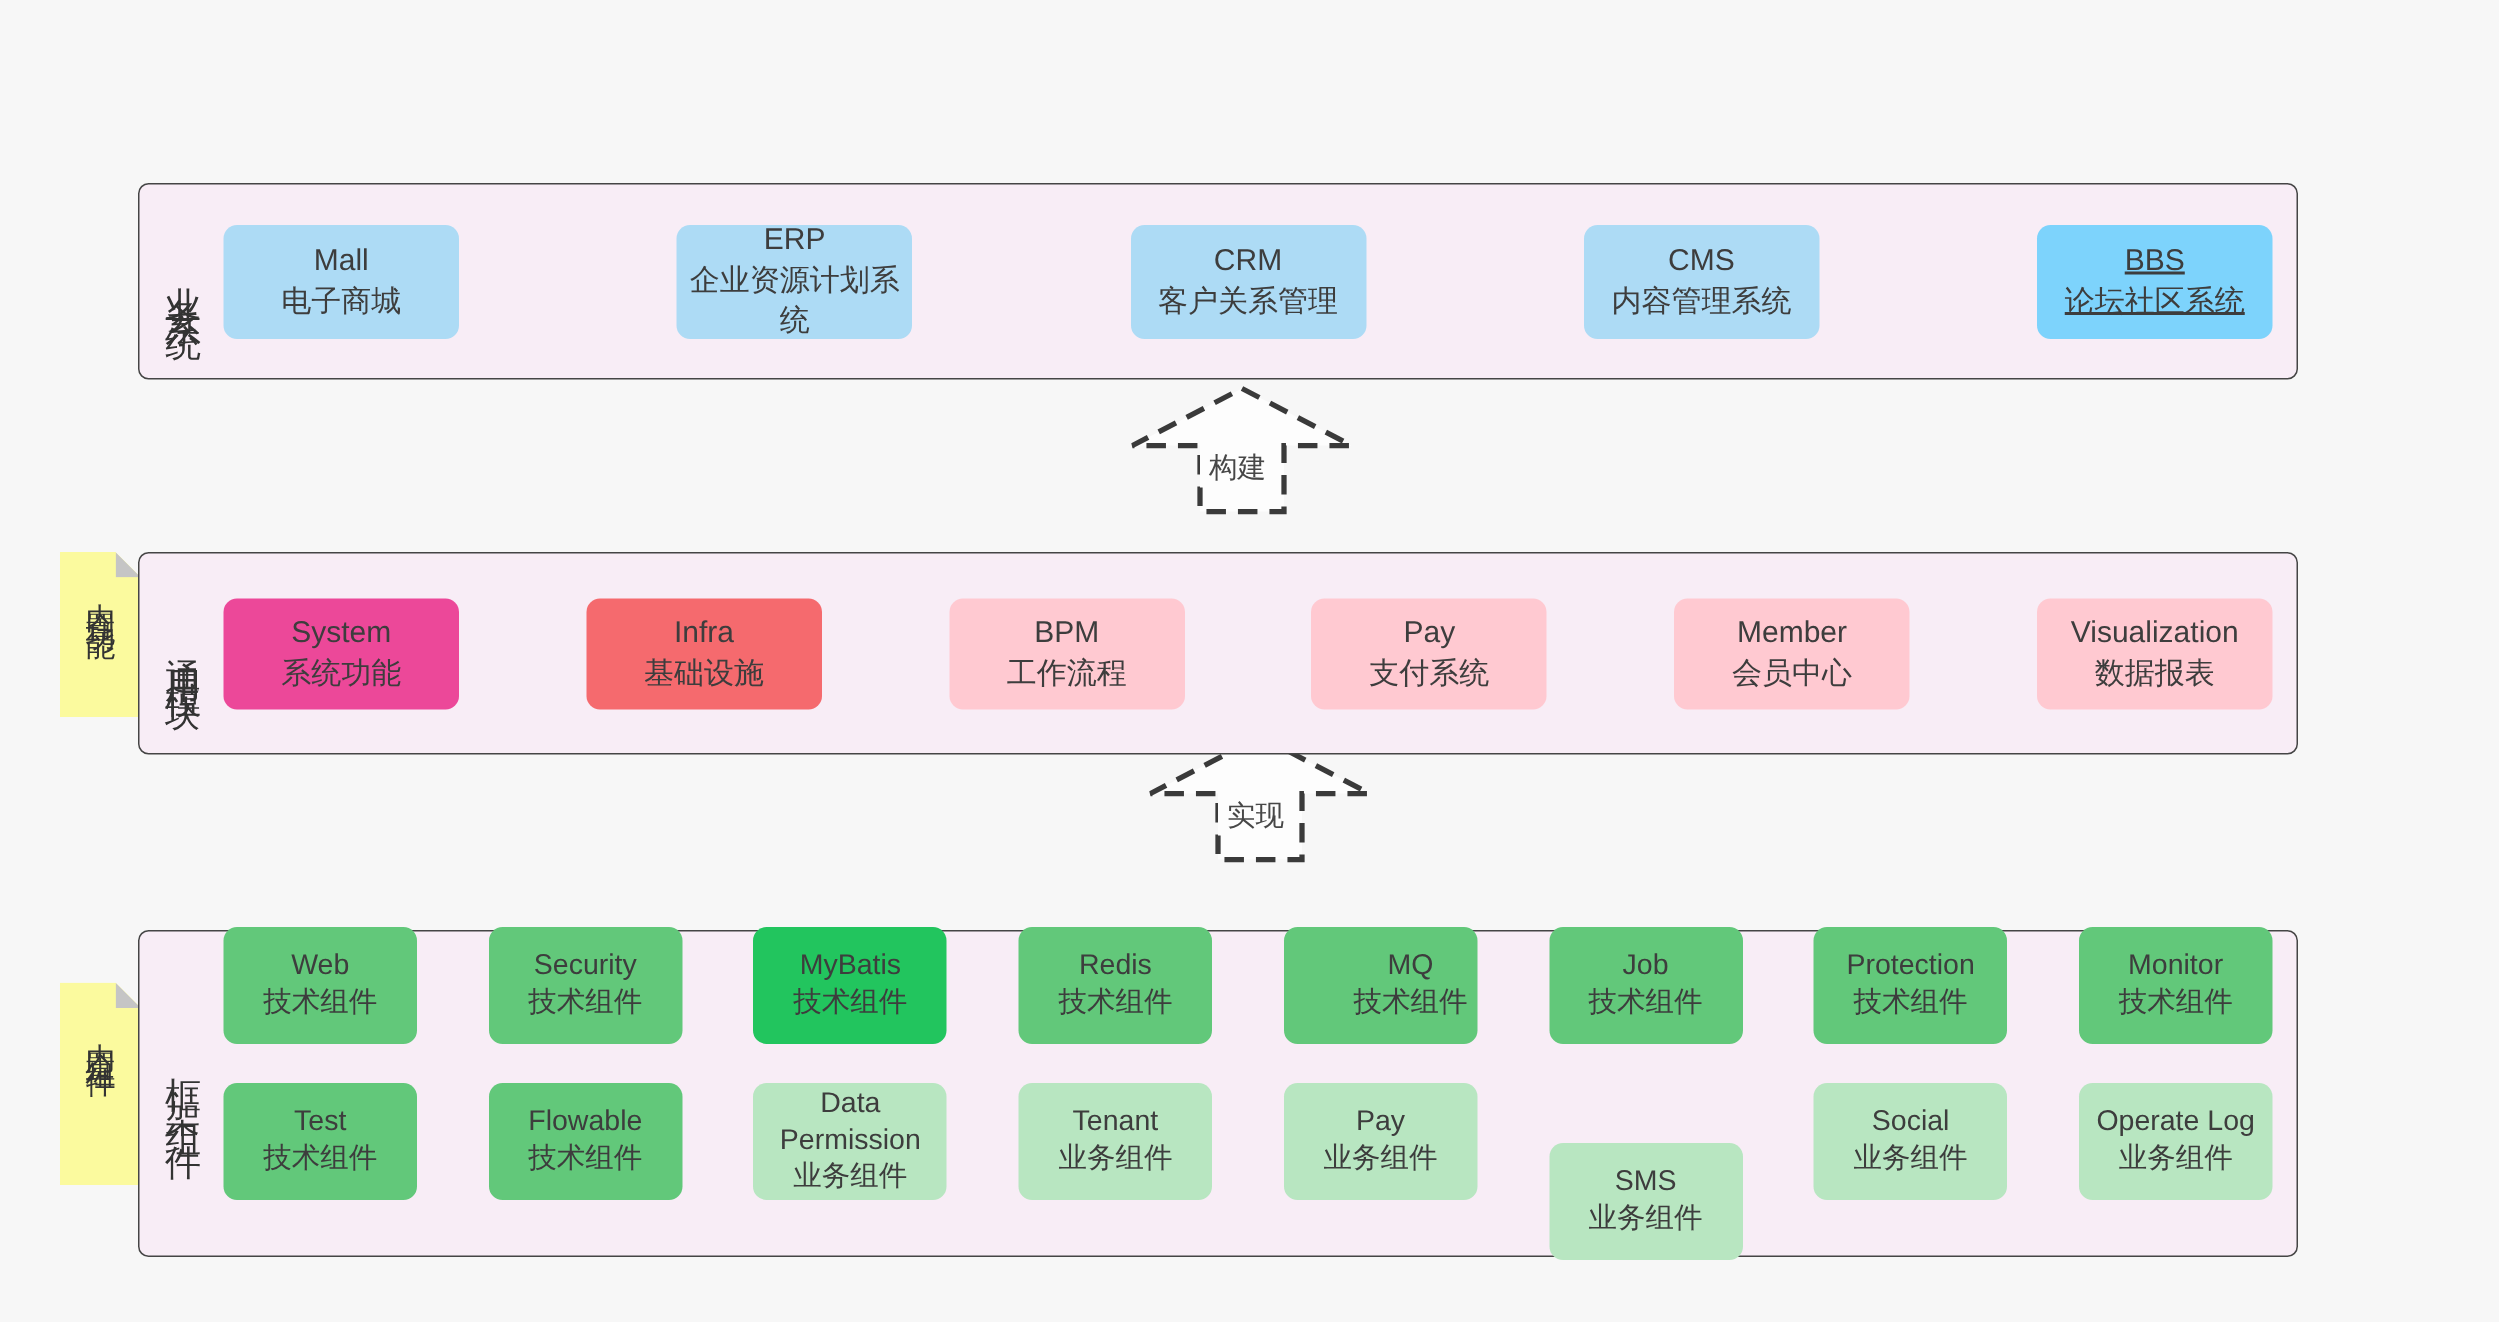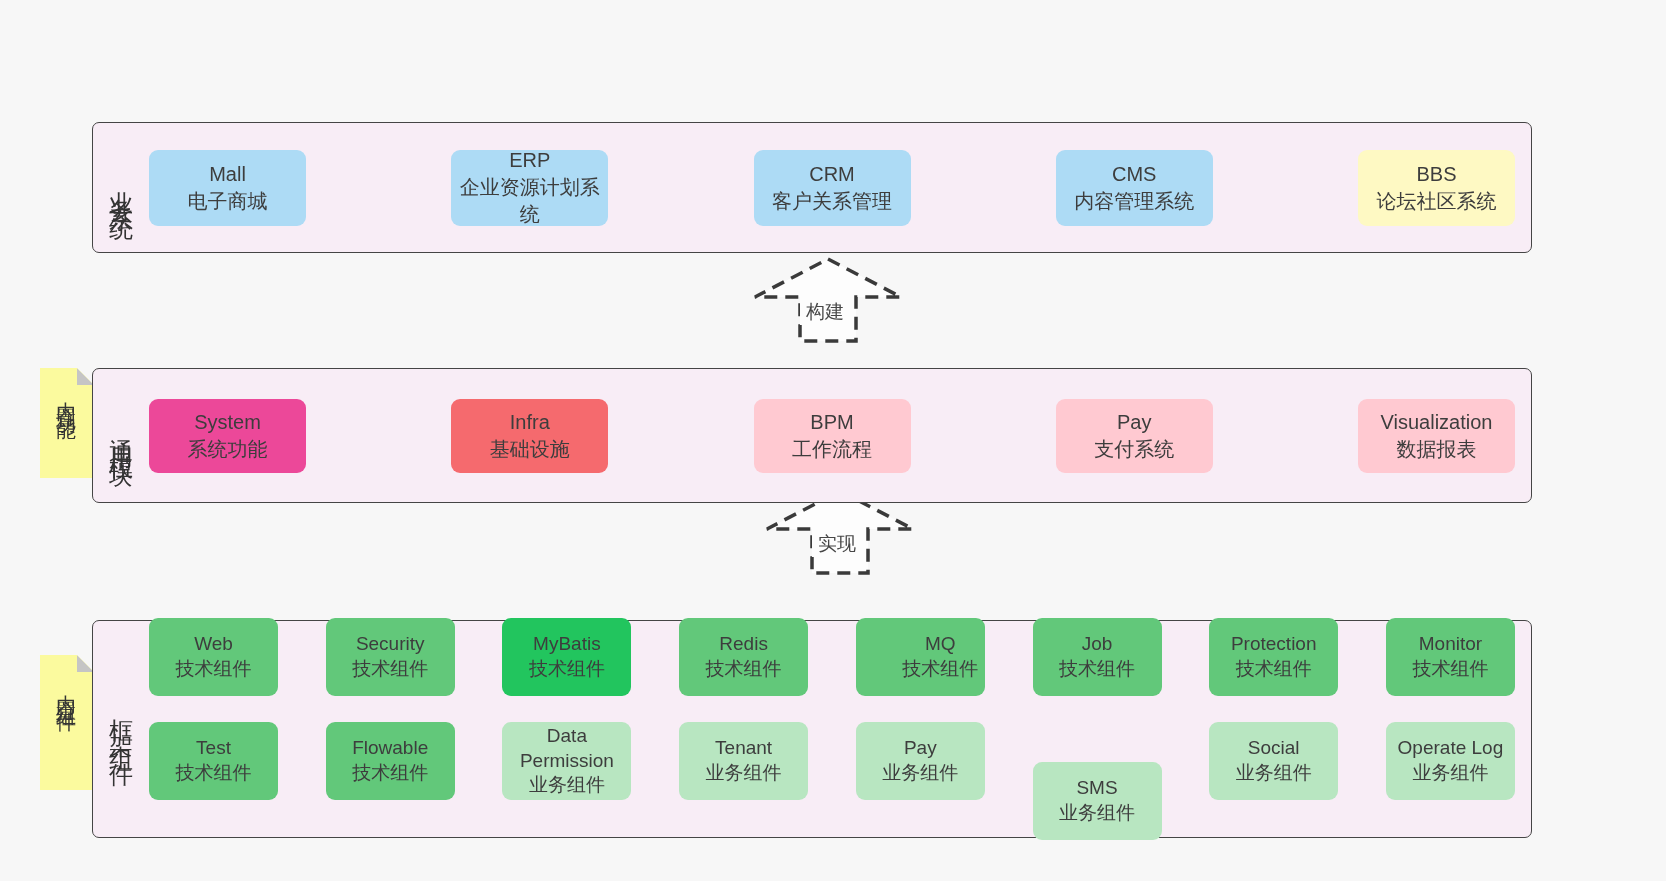--- a/index.html
+++ b/index.html
@@ -66,21 +66,21 @@
           <span class="zh">企业资源计划系统</span>
         </div>
         <div class="box" style="background: rgb(173, 219, 245); text-align: right;">
           <span class="en">CRM</span>
           <span class="zh">客户关系管理</span>
         </div>
         <div class="box" style="background: rgb(173, 219, 245);">
           <span class="en">CMS</span>
           <span class="zh">内容管理系统</span>
         </div>
-        <div class="box" style="background: #fef9c3;">
+        <div class="box" style="background: #7dd3fc; text-decoration: underline;">
           <span class="en">BBS</span>
           <span class="zh">论坛社区系统</span>
         </div>
       </div>
     </div>
   </div>
 
   <svg class="arrow arrow-1" viewBox="0 0 152 88">
     <polygon points="76,3 149,41 104,41 104,85 48,85 48,41 3,41" fill="#fdfdfd" stroke="#3a3a3a" stroke-width="3.5" stroke-dasharray="13 8"></polygon>
     <rect x="48" y="42" width="52" height="27" fill="#fdfdfd"></rect>
@@ -106,20 +106,24 @@
         </div>
         <div class="box" style="background: rgb(255, 201, 209);">
           <span class="en">BPM</span>
           <span class="zh">工作流程</span>
         </div>
         <div class="box" style="background: rgb(255, 201, 209);">
           <span class="en">Pay</span>
           <span class="zh">支付系统</span>
         </div>
         <div class="box" style="background: rgb(255, 201, 209);">
+          <span class="en">Member</span>
+          <span class="zh">会员中心</span>
+        </div>
+        <div class="box" style="background: rgb(255, 201, 209);">
           <span class="en">Visualization</span>
           <span class="zh">数据报表</span>
         </div>
       </div>
     </div>
   </div>
 
   <svg class="arrow arrow-2" viewBox="0 0 152 88">
     <polygon points="76,3 149,41 104,41 104,85 48,85 48,41 3,41" fill="#fdfdfd" stroke="#3a3a3a" stroke-width="3.5" stroke-dasharray="13 8"></polygon>
     <rect x="48" y="42" width="52" height="27" fill="#fdfdfd"></rect>

